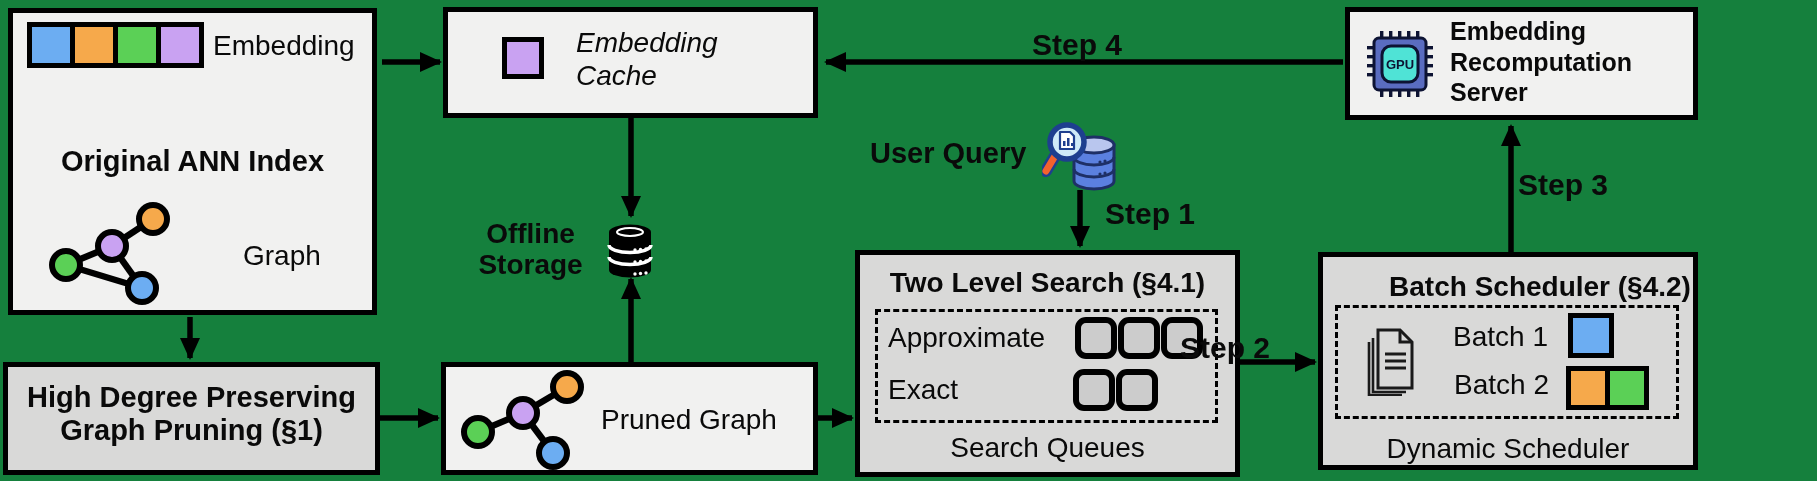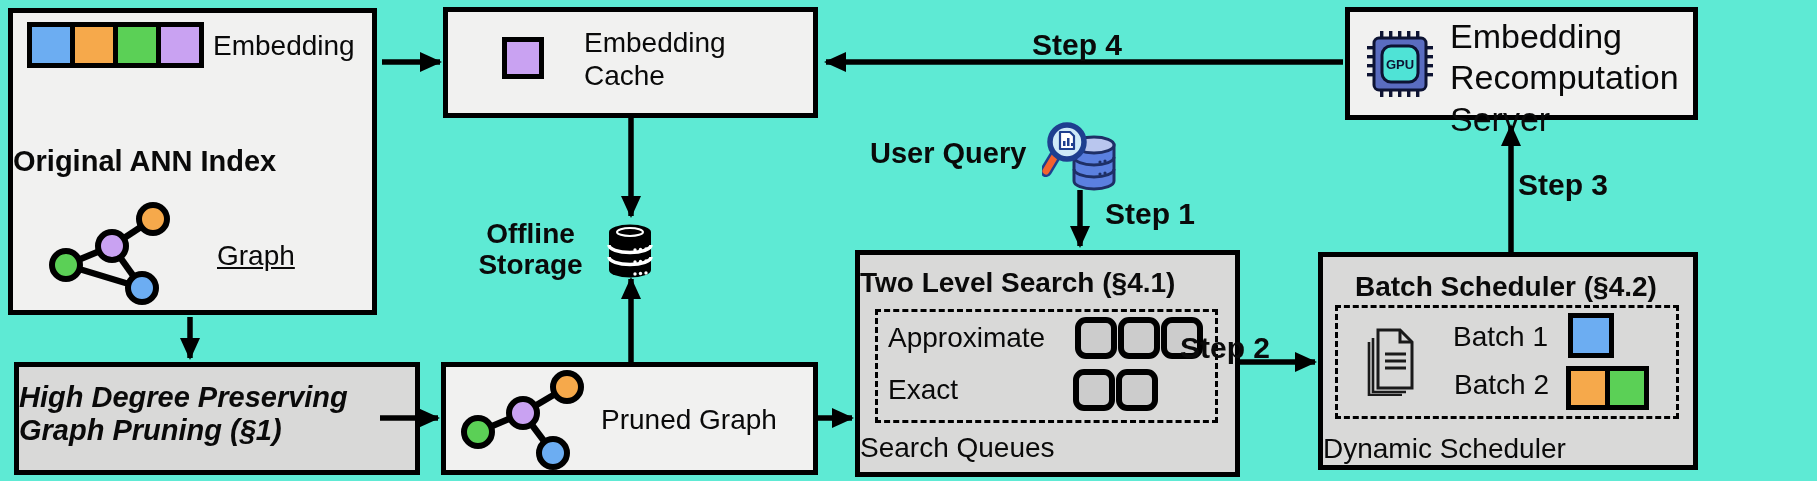--- a/index.html
+++ b/index.html
@@ -1,26 +1,26 @@
 <!DOCTYPE html>
 <html style="--node-blue: #6cadf2; --node-orange: #f6a94b; --node-green: #5bd056; --node-purple: #c9a2f2; --box-light: #f1f1f0; --box-gray: #d9d9d8; --queue-fill: #cccccc; --chip-body: #5a6cc0; --chip-inner: #4fe3d6; --db-blue: #5b80e0; --db-top: #b9c6ee; --db-outline: #1e2f66; --lens-blue: #cfeaf8; --handle-orange: #f4622e; --rim-navy: #1e3f8f; --line-black: #000000;"><head>
 <meta charset="utf-8">
 <style>
   html,body{margin:0;padding:0;background:#fff;}
   .canvas{
-    position:relative;width:1817px;height:481px;background:#5eead4;overflow:hidden;
+    position:relative;width:1817px;height:481px;background:#15803d;overflow:hidden;
     font-family:"Liberation Sans",sans-serif;color:#0a0a0a;
   }
   .box{position:absolute;border:5px solid #000;box-sizing:border-box;background:var(--box-light);}
   .box.gray{background:var(--box-gray);}
   .abs{position:absolute;}
   .lbl{font-size:28px;line-height:1.18;white-space:nowrap;}
   .lbl.wrap{white-space:normal;}
   .bold{font-weight:bold;}
-  .title-center{position:absolute;left:0;width:100%;font-weight:bold;font-size:28px;white-space:nowrap;}
+  .title-center{position:absolute;left:0;width:100%;text-align:center;font-weight:bold;font-size:28px;white-space:nowrap;}
   .step-lbl{position:absolute;font-weight:bold;font-size:30px;white-space:nowrap;}
   .dashed{position:absolute;border:3px dashed #000;box-sizing:border-box;}
   .strip{position:absolute;display:flex;gap:5px;background:#000;padding:5px;}
   .strip .cell{width:38px;height:36px;}
   .c-blue{background:var(--node-blue);}
   .c-orange{background:var(--node-orange);}
   .c-green{background:var(--node-green);}
   .c-purple{background:var(--node-purple);}
   .sq-icon{position:absolute;border:5px solid #000;box-sizing:border-box;}
   .qrow{position:absolute;display:flex;gap:1px;}
@@ -53,26 +53,26 @@
     <svg class="abs" style="left:28px;top:178px;" width="240" height="120" viewBox="0 0 240 120">
       <line class="graph-edge" x1="112" y1="28" x2="71" y2="55"></line>
       <line class="graph-edge" x1="71" y1="55" x2="25" y2="74"></line>
       <line class="graph-edge" x1="71" y1="55" x2="101" y2="97"></line>
       <line class="graph-edge" x1="25" y1="74" x2="101" y2="97"></line>
       <circle class="graph-node f-orange" cx="112" cy="28" r="14"></circle>
       <circle class="graph-node f-purple" cx="71" cy="55" r="14"></circle>
       <circle class="graph-node f-green" cx="25" cy="74" r="14"></circle>
       <circle class="graph-node f-blue" cx="101" cy="97" r="14"></circle>
     </svg>
-    <div class="abs lbl" style="left:204px;top:226px;text-decoration:underline;">Graph</div>
+    <div class="abs lbl" style="left:230px;top:226px;">Graph</div>
   </div>
 
   <div class="box" style="left:443px;top:7px;width:375px;height:111px;">
     <div class="sq-icon c-purple" style="left:54px;top:25px;width:42px;height:42px;"></div>
-    <div class="abs lbl wrap" style="left:136px;top:14px;width:180px;">Embedding Cache</div>
+    <div class="abs lbl wrap" style="left:128px;top:14px;width:180px;font-style:italic;">Embedding Cache</div>
   </div>
 
   <div class="box" style="left:1345px;top:7px;width:353px;height:113px;">
     <svg class="abs" style="left:17px;top:19px;" width="66" height="66" viewBox="0 0 66 66">
       <g fill="#0d1333">
         <rect x="13" y="0" width="3.4" height="8"></rect>
           <rect x="22" y="0" width="3.4" height="8"></rect>
           <rect x="31" y="0" width="3.4" height="8"></rect>
           <rect x="40" y="0" width="3.4" height="8"></rect>
           <rect x="49" y="0" width="3.4" height="8"></rect>
@@ -87,21 +87,21 @@
           <rect x="0" y="42" width="8" height="3.4"></rect>
         <rect x="58" y="15" width="8" height="3.4"></rect>
           <rect x="58" y="24" width="8" height="3.4"></rect>
           <rect x="58" y="33" width="8" height="3.4"></rect>
           <rect x="58" y="42" width="8" height="3.4"></rect>
       </g>
       <rect x="7" y="7" width="52" height="52" rx="5" style="fill:var(--chip-body);stroke:#0d1333;stroke-width:3;"></rect>
       <rect x="15" y="15" width="36" height="36" rx="9" style="fill:var(--chip-inner);stroke:#0d1333;stroke-width:3;"></rect>
       <text x="33" y="38" text-anchor="middle" style="font:bold 13px 'Liberation Sans',sans-serif;fill:#0d1333;">GPU</text>
     </svg>
-    <div class="abs lbl wrap" style="left:100px;top:4px;width:220px;font-size:34px;line-height:1.22;">Embedding Recomputation Server</div>
+    <div class="abs lbl wrap" style="left:100px;top:4px;width:220px;font-size:25px;line-height:1.22;font-weight:bold;">Embedding Recomputation Server</div>
   </div>
 
   <div class="abs lbl bold wrap" style="left:468px;top:219px;width:125px;text-align:center;line-height:1.1;"><span>Offline</span><br><span>Storage</span></div>
   <svg class="abs" style="left:606px;top:224px;" width="48" height="56" viewBox="0 0 48 56">
     <path d="M3,8 V46 a21,7.5 0 0 0 42,0 V8 Z" fill="#000"></path>
     <ellipse cx="24" cy="8" rx="21" ry="7.5" fill="#000"></ellipse>
     <ellipse cx="24" cy="8" rx="13" ry="4" fill="none" stroke="#fff" stroke-width="2"></ellipse>
     <path d="M3,21 a21,7.5 0 0 0 42,0" fill="none" stroke="#fff" stroke-width="3.5"></path>
     <path d="M3,33 a21,7.5 0 0 0 42,0" fill="none" stroke="#fff" stroke-width="3.5"></path>
     <g fill="#fff">
@@ -178,21 +178,21 @@
       <div class="sq-icon c-blue" style="left:230px;top:5px;width:46px;height:45px;"></div>
       <div class="abs lbl" style="left:116px;top:60px;">Batch 2</div>
       <div class="pair" style="left:228px;top:58px;">
         <div class="cell c-orange"></div>
         <div class="cell c-green"></div>
       </div>
     </div>
     <div class="title-center" style="top:176px;font-weight:normal;">Dynamic Scheduler</div>
   </div>
 
-  <div class="box gray" style="left:14px;top:362px;width:406px;height:113px;font-style:italic;">
+  <div class="box gray" style="left:3px;top:362px;width:377px;height:113px;">
     <div class="title-center" style="top:14px;font-size:29px;line-height:1.15;"><span>High Degree Preserving</span><br><span>Graph Pruning (§1)</span></div>
   </div>
 
   <div class="box" style="left:441px;top:362px;width:377px;height:113px;">
     <svg class="abs" style="left:14px;top:2px;" width="180" height="101" viewBox="0 0 180 101">
       <line class="graph-edge" x1="107" y1="18" x2="63" y2="44"></line>
       <line class="graph-edge" x1="63" y1="44" x2="18" y2="63"></line>
       <line class="graph-edge" x1="63" y1="44" x2="93" y2="84"></line>
       <circle class="graph-node f-orange" cx="107" cy="18" r="14"></circle>
       <circle class="graph-node f-purple" cx="63" cy="44" r="14"></circle>

